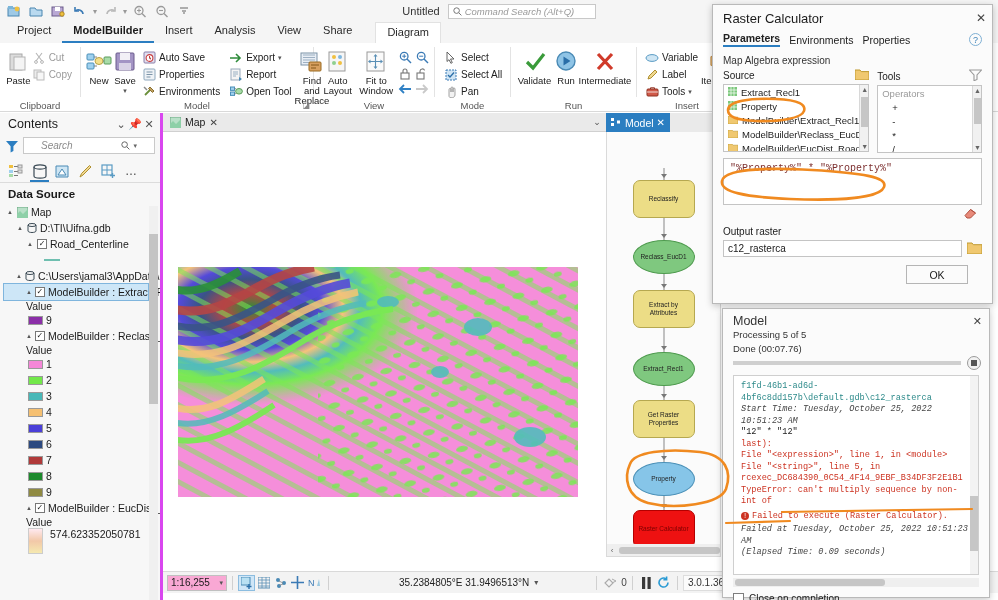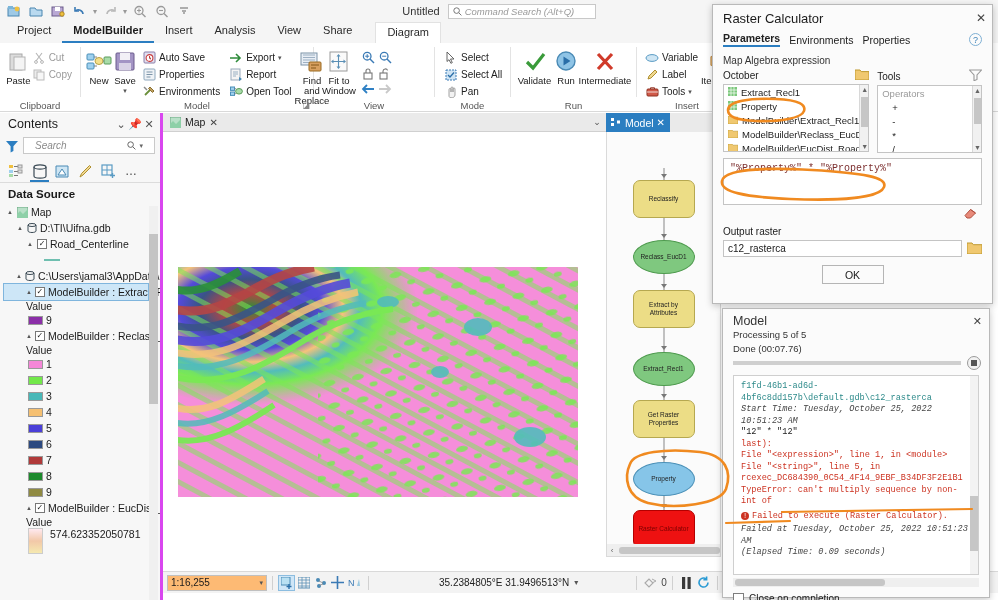--- a/index.html
+++ b/index.html
@@ -84,21 +84,21 @@
   .pane-head {
     height:22px; display:flex; align-items:center; padding:0 4px 0 8px;
     font-size:12.5px; color:#1a1a1a;
   }
   .pane-head .sp { flex:1; }
   .pane-head .hb { width:14px; text-align:center; color:#555; font-size:11px; cursor:default;}
   .search-row { display:flex; align-items:center; gap:4px; padding:2px 5px 3px 5px; }
   .funnel { width:14px; height:14px; color:#2b7ec1; }
   .search-box {
     flex:1; height:17px; border:1px solid #c9c9c9; background:#fff;
-    display:flex; align-items:center; padding:0 11px; gap:3px;
+    display:flex; align-items:center; padding:0 17px; gap:3px;
   }
   .search-box .ph { flex:1; font-size:10px; color:#8a8a8a; font-style:italic; }
   .ctab-row {
     display:flex; align-items:center; gap:4px; padding:3px 6px 0 7px;
     border-bottom:1px solid #dcdcdc; height:26px;
   }
   .ctab { width:19px; height:20px; display:flex; align-items:center; justify-content:center; cursor:default; position:relative;}
   .ctab.sel::after { content:""; position:absolute; left:0; right:0; bottom:-1px; height:2px; background:#2b7ec1; }
   .ds-title { font-size:11.5px; font-weight:bold; padding:5px 0 4px 8px; color:#1a1a1a; }
   .tree { flex:1; overflow:hidden; position:relative; padding-left:4px; font-size:10.5px; }
@@ -159,21 +159,21 @@
   .mhscroll { position:absolute; left:0; bottom:0; width:115px; height:12px; background:#efefef;
               display:flex; align-items:center; }
   .mhscroll .arr { width:10px; text-align:center; font-size:8px; color:#666; }
 
   
   .statusbar {
     position:absolute; left:163px; top:571px; width:835px; height:22px;
     background:#f3f3f3; border-top:1px solid #d9d9d9;
     display:flex; align-items:center; gap:0; padding-left:4px; font-size:10px;
   }
-  .scale-box { width:100px; height:16px; border:1px solid #c0c0c0; background:#fdba74;
+  .scale-box { width:60px; height:16px; border:1px solid #c0c0c0; background:#f9a8d4;
                display:flex; align-items:center; padding:0 3px; }
   .scale-box .v { flex:1; font-size:10px; }
   .sb-sep { width:1px; height:14px; background:#d0d0d0; margin:0 5px; }
   .sb-icon { width:17px; height:16px; display:flex; align-items:center; justify-content:center; color:#2b7ec1; }
   .sb-icon.sel { background:#cfe6f7; border:1px solid #8cbde0; }
   .coords { font-size:10px; color:#222; }
   .ver-box { width:105px; height:16px; background:#fbfbfb; border:1px solid #ddd; display:flex;
              align-items:center; padding-left:4px; font-size:10px; color:#333; }
 
   
@@ -205,21 +205,21 @@
              display:flex; align-items:center; justify-content:center;}
   .expr {
     margin-top:5px; height:47px; border:1px solid #c4c4c4; background:#fff;
     padding:4px 6px; font-family:"Liberation Mono", monospace; font-size:10px; color:#7c2f2f;
   }
   .eraser-row { height:16px; display:flex; justify-content:flex-end; align-items:center; padding-right:3px; }
   .out-lbl { font-size:10px; margin-top:5px; margin-bottom:3px; }
   .out-row { display:flex; align-items:center; gap:5px; }
   .out-inp { flex:1; height:17px; border:1px solid #c4c4c4; background:#fff; font-size:10px;
              display:flex; align-items:center; padding:0 4px; }
-  .ok-row { display:flex; justify-content:center; padding:8px 24px 0; }
+  .ok-row { display:flex; justify-content:flex-end; padding:8px 24px 0; }
   .okbtn { width:62px; height:19px; border:1px solid #b5b5b5; background:#fbfbfb;
            font-size:10.5px; display:flex; align-items:center; justify-content:center; }
 
   
   .mpdlg {
     position:absolute; left:722px; top:308px; width:268px; height:290px;
     background:#fbfbfb; border:1px solid #b9b9b9; box-shadow:0 2px 7px rgba(0,0,0,.22);
   }
   .mp-title { display:flex; align-items:center; padding:5px 7px 0 10px; }
   .mp-title .t { flex:1; font-size:12.5px; color:#333; }
@@ -469,20 +469,32 @@
             </svg>
         </span>
         <span class="lbl">Find and Replace</span>
       </div>
       <div class="rgroup-label">Model</div>
       <div class="dlg-launch">◪</div>
     </div>
     <div class="rsep"></div>
 
     <div class="rgroup" style="width:120px">
+      <div class="rbig" style="width:38px">
+        <span class="ico b">
+          <svg width="24" height="24" viewBox="0 0 24 24">
+              <rect x="3" y="2" width="16" height="19" fill="#f6f6f6" stroke="#9a9a9a"></rect>
+              <circle cx="8" cy="7" r="2" fill="#f0c040"></circle>
+              <circle cx="14" cy="7" r="2" fill="#7fb8e0"></circle>
+              <circle cx="8" cy="13" r="2" fill="#8fd08f"></circle>
+              <circle cx="14" cy="13" r="2" fill="#f0c040"></circle>
+            </svg>
+        </span>
+        <span class="lbl">Auto Layout</span>
+      </div>
       <div class="rbig" style="width:40px">
         <span class="ico b">
           <svg width="24" height="24" viewBox="0 0 24 24">
               <rect x="3" y="2" width="17" height="19" fill="#fafafa" stroke="#9a9a9a"></rect>
               <path d="M11.5 5v13M5 11.5h13" stroke="#5a8fb5" stroke-width="1.1"></path>
               <path d="M11.5 4l-2 2.5h4zM11.5 19l-2-2.5h4zM4 11.5l2.5-2v4zM19 11.5l-2.5-2v4z" fill="#5a8fb5"></path>
             </svg>
         </span>
         <span class="lbl">Fit to Window</span>
       </div>
@@ -1049,21 +1061,21 @@
       <span class="rc-tab">Environments</span>
       <span class="rc-tab">Properties</span>
       <span class="sp"></span>
       <span class="rc-help">?</span>
     </div>
     <div class="rc-body">
       <div class="rc-lbl">Map Algebra expression</div>
       <div class="lists">
         <div class="listcol">
           <div class="listhdr">
-            <span>October</span>
+            <span>Source</span>
             <span class="sp"></span>
             <span>
               <svg width="14" height="11" viewBox="0 0 14 11">
                   <path d="M0 1h5l1.2 1.6H14V11H0z" fill="#f0c870" stroke="#c09a30"></path>
                 </svg>
             </span>
           </div>
           <div class="lbox">
             <div class="litem">
               <span><svg width="9" height="9" viewBox="0 0 9 9">

